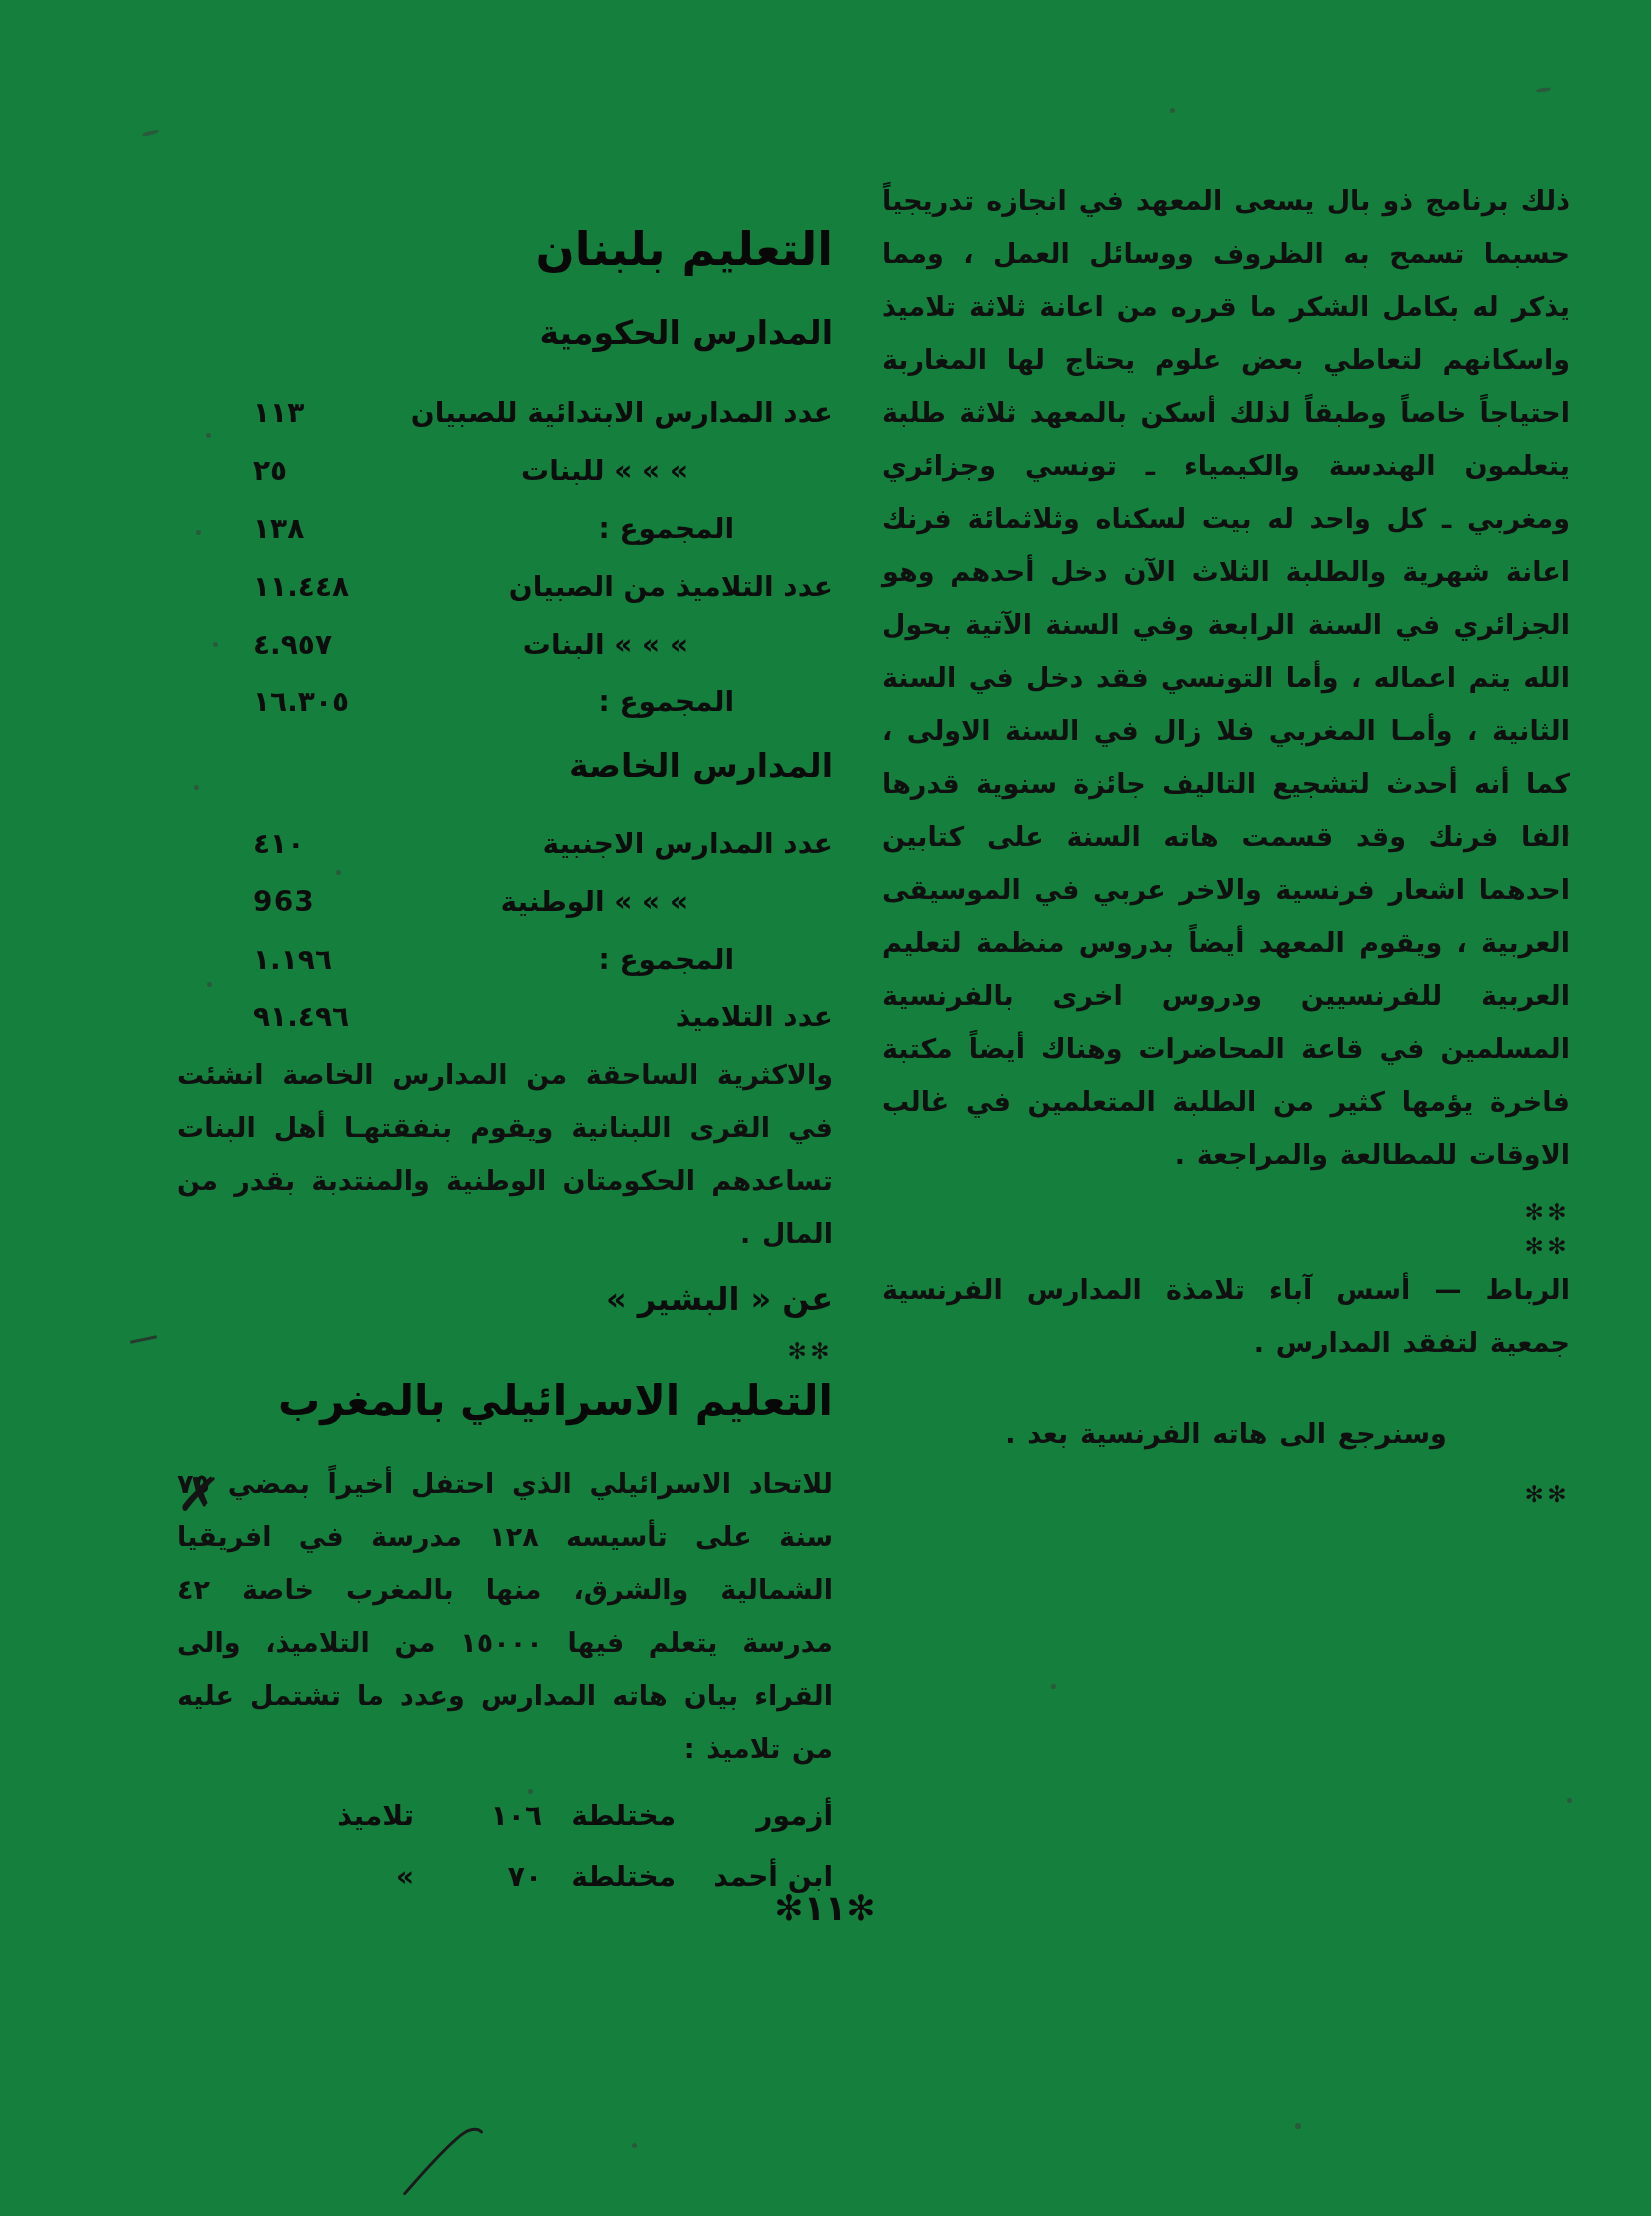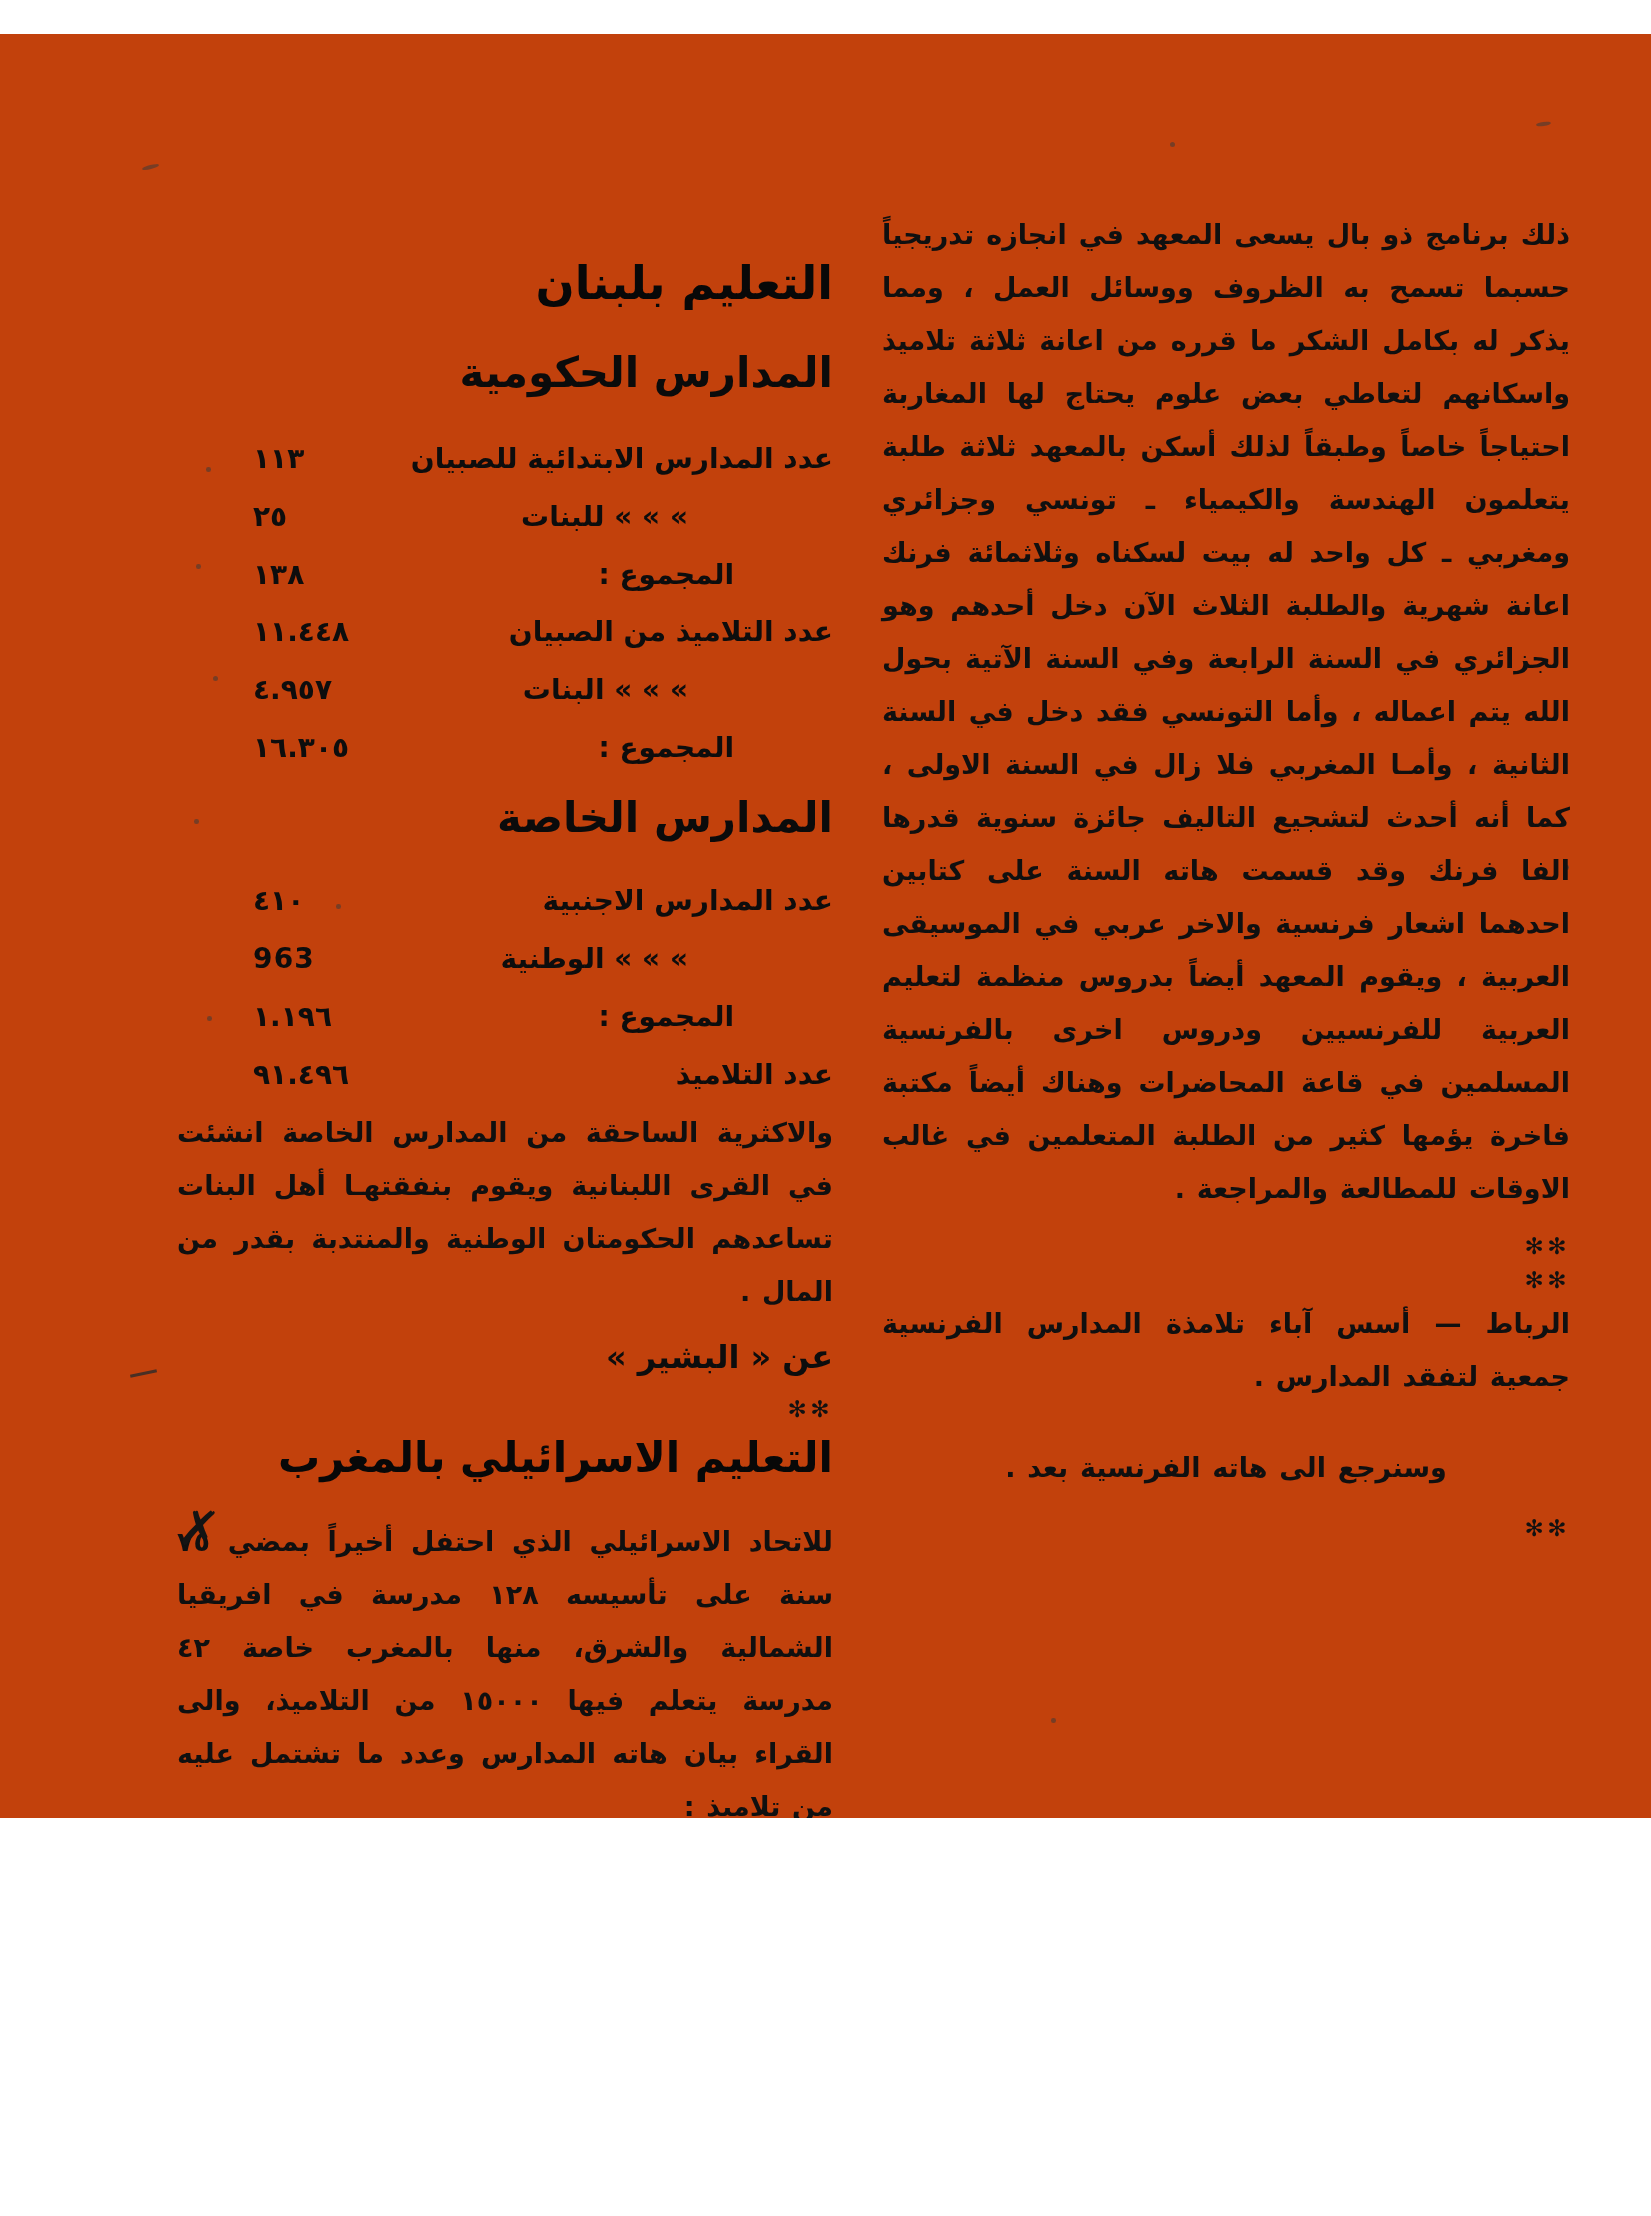--- a/index.html
+++ b/index.html
@@ -5,26 +5,25 @@
 <style>
   html, body {
     margin: 0;
     padding: 0;
     background: #ffffff;
   }
 
   #page {
     position: relative;
     width: 1652px;
-    height: 1784px;
-    background: #c2410c;
+    height: 2216px;
+    background: #15803d;
     overflow: hidden;
     font-family: "DejaVu Sans", "Liberation Sans", sans-serif;
     color: #0d0d0d;
-    margin-top: 34px;
   }
 
   
   .speck {
     position: absolute;
     background: #3a3a3a;
     border-radius: 50%;
     opacity: .55;
   }
 
@@ -50,21 +49,21 @@
 
   
   .h-main {
     font-size: 46px;
     font-weight: 700;
     text-align: center;
     line-height: 1.25;
     color: #080808;
   }
   .h-sub {
-    font-size: 42px;
+    font-size: 33px;
     font-weight: 700;
     text-align: center;
     line-height: 1.3;
     color: #0b0b0b;
   }
   .h-sec {
     font-size: 42px;
     font-weight: 700;
     text-align: center;
     line-height: 1.25;

